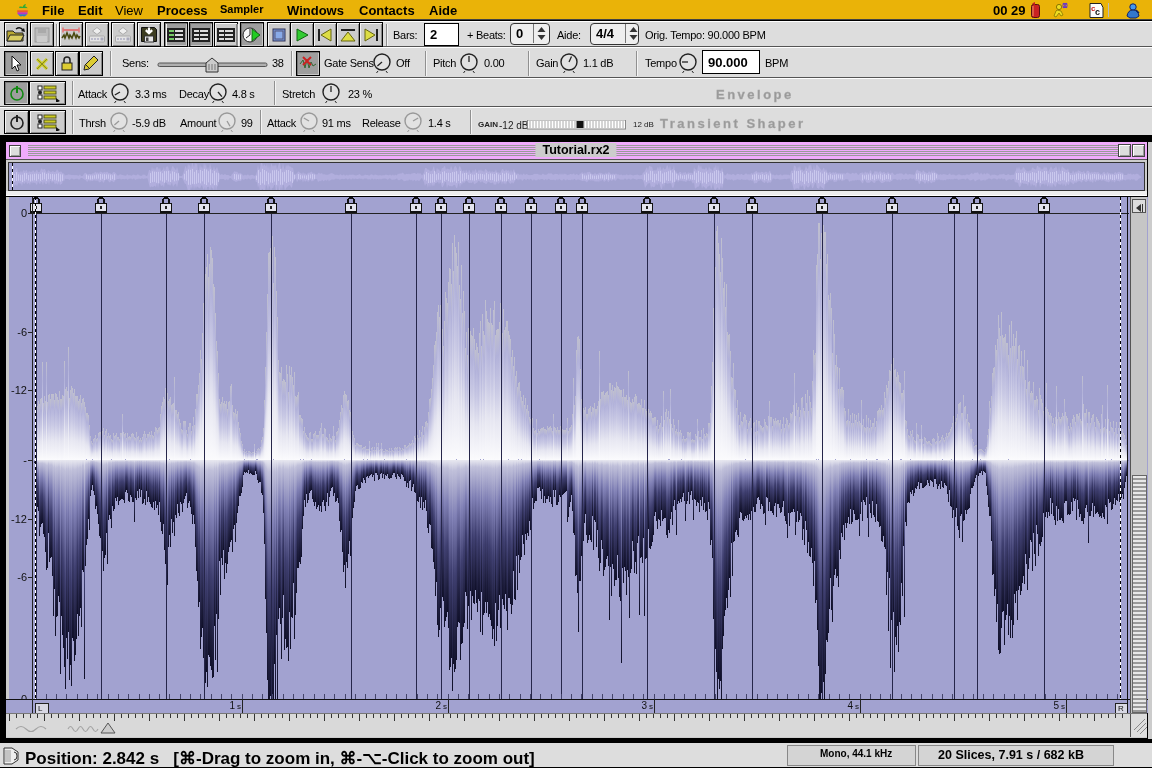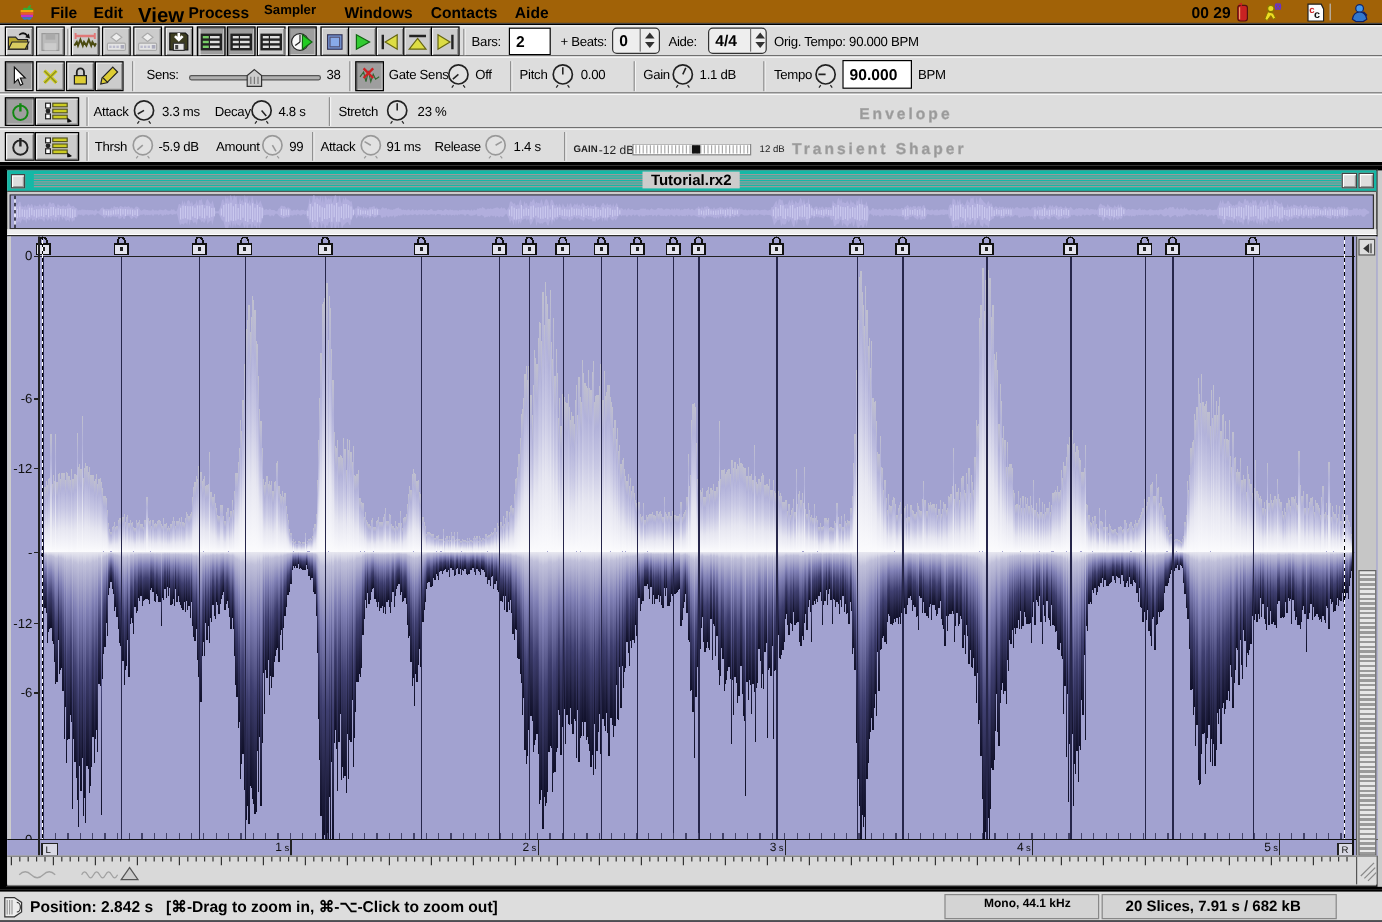--- a/index.html
+++ b/index.html
@@ -7,34 +7,34 @@
 .btn { position:absolute; width:24px; height:25px; background:#ccc; border:1px solid #000;
   box-shadow:inset 1px 1px 0 #f4f4f4, inset -1px -1px 0 #888; display:flex; align-items:center;
   justify-content:center; }
 .btn.dn { background:#9e9e9e; box-shadow:inset 1px 1px 0 #777, inset -1px -1px 0 #c8c8c8; }
 .lbl { position:absolute; font-size:11px; letter-spacing:-0.25px; color:#000; white-space:nowrap; }
 .sep { position:absolute; width:2px; border-left:1px solid #909090; border-right:1px solid #f4f4f4; }
 .field { position:absolute; background:#fff; border:1px solid #000; font-weight:bold;
   font-size:13px; padding-left:5px; }
 .ghost { position:absolute; color:#999; font-size:13px; letter-spacing:2.5px; font-weight:bold; -webkit-text-stroke:0.4px #aaa; }
 </style></head><body>
-<div class="ab" style="left:0;top:0;width:1152px;height:20px;background:#a16207;border-bottom:1px solid #444">
+<div class="ab" style="left:0;top:0;width:1152px;height:20px;background:#eab308;border-bottom:1px solid #444">
 <span class="ab" style="left:16px;top:2px"><svg width="13" height="15" viewBox="0 0 13 15">
         <g stroke="none">
           <path d="M7.6,3.2 c0.9,-1 2.2,-1.1 2.2,-1.1 s0,1.4 -0.9,2.3 c-0.9,1 -2.1,1 -2.1,1 s-0.1,-1.2 0.8,-2.2" fill="#3a3"></path>
           <path d="M3.5,4.6 c1.5,-0.6 3,0.3 3,0.3 s1.4,-0.9 3,-0.4 c1.6,0.6 2,1.8 2,1.8 l-8.4,0z" fill="#3a3"></path>
           <rect x="1.2" y="6.3" width="10.5" height="2" fill="#ea1"></rect>
           <rect x="1.2" y="8.3" width="10.6" height="2" fill="#e53"></rect>
           <rect x="1.5" y="10.3" width="10" height="2" fill="#b3c"></rect>
           <path d="M2,12.3 l9,0 c-0.8,1.4 -2,2.3 -3,2.2 c-0.7,0 -1,-0.4 -1.5,-0.4 c-0.5,0 -0.9,0.4 -1.6,0.4 c-1,0 -2.2,-1 -2.9,-2.2" fill="#37c"></path>
         </g>
       </svg></span>
     <span class="ab" style="left:42px;top:3px;font-weight:bold;font-size:13px">File</span>
     <span class="ab" style="left:78px;top:3px;font-weight:bold;font-size:13px">Edit</span>
-    <span class="ab" style="left:115px;top:3px;font-weight:bold;font-size:17px">View</span>
+    <span class="ab" style="left:115px;top:3px;font-weight:normal;font-size:13px">View</span>
     <span class="ab" style="left:157px;top:3px;font-weight:bold;font-size:13px">Process</span>
     <span class="ab" style="left:220px;top:3px;font-weight:bold;font-size:11px">Sampler</span>
     <span class="ab" style="left:287px;top:3px;font-weight:bold;font-size:13px">Windows</span>
     <span class="ab" style="left:359px;top:3px;font-weight:bold;font-size:13px">Contacts</span>
     <span class="ab" style="left:429px;top:3px;font-weight:bold;font-size:13px">Aide</span>
 <span class="ab" style="left:993px;top:3px;font-weight:bold;font-size:13px">00 29</span>
 <span class="ab" style="left:1030px;top:2px"><svg width="11" height="17" viewBox="0 0 11 17">
         <rect x="1.5" y="2.5" width="8" height="13" rx="2" fill="#c92222" stroke="#551111"></rect>
         <line x1="3" y1="4" x2="3" y2="14" stroke="#e96"></line>
         <path d="M2,1.5 l3,-1.5 v3 z" fill="#c92222"></path>
@@ -449,21 +449,21 @@
       <line x1="86.5" y1="1" x2="86.5" y2="8" stroke="#aaa"></line>
       <line x1="89.5" y1="1" x2="89.5" y2="8" stroke="#aaa"></line>
       <line x1="92.5" y1="1" x2="92.5" y2="8" stroke="#aaa"></line>
       <line x1="95.5" y1="1" x2="95.5" y2="8" stroke="#aaa"></line>
       <rect x="49" y="1" width="7" height="7" fill="#111"></rect>
     </svg>
     <span class="lbl" style="left:633px;top:12px;font-size:8px;letter-spacing:0;color:#222">12 dB</span>
     <span class="ghost" style="left:660px;top:8px">Transient Shaper</span>
   </div>
 <div class="ab" style="left:5px;top:141px;width:1143px;height:598px;background:#ccc;border:1px solid #000">
-<div class="ab" style="left:0;top:0;width:1141px;height:18px;background:#14b8a6;border-bottom:1px solid #555">
+<div class="ab" style="left:0;top:0;width:1141px;height:18px;background:#f0abfc;border-bottom:1px solid #555">
  <svg class="ab" style="left:22px;top:2px" width="1090" height="14" viewBox="0 0 1090 14">
         <line x1="0" y1="1.5" x2="1090" y2="1.5" stroke="#9a9a9a"></line>
         <line x1="0" y1="3.5" x2="1090" y2="3.5" stroke="#9a9a9a"></line>
         <line x1="0" y1="5.5" x2="1090" y2="5.5" stroke="#9a9a9a"></line>
         <line x1="0" y1="7.5" x2="1090" y2="7.5" stroke="#9a9a9a"></line>
         <line x1="0" y1="9.5" x2="1090" y2="9.5" stroke="#9a9a9a"></line>
         <line x1="0" y1="11.5" x2="1090" y2="11.5" stroke="#9a9a9a"></line>
       </svg>
  <span class="ab" style="left:3px;top:3px;width:12px;height:12px;background:#ddd;border:1px solid #444;box-shadow:inset 1px 1px 0 #fff,inset -1px -1px 0 #999"></span>
  <span class="ab" style="left:570px;top:1px;transform:translateX(-50%);background:#ccc;padding:0 7px;font-weight:bold;font-size:12.5px">Tutorial.rx2</span>
@@ -3406,17 +3406,17 @@
 <div class="ab" style="left:0;top:741px;width:1152px;height:27px;background:#ddd;border-top:2px solid #000;border-bottom:1px solid #000">
 <span class="ab" style="left:2px;top:3px"><svg width="18" height="20" viewBox="0 0 18 20">
         <path d="M2,2 h8 l6,4 v8 l-6,4 h-8 z" fill="#eee" stroke="#333"></path>
         <g stroke="#999">
           <line x1="4" y1="4" x2="4" y2="16"></line>
           <line x1="6" y1="4" x2="6" y2="16"></line>
           <line x1="8" y1="4" x2="8" y2="16"></line>
         </g>
         <path d="M12,6 a3,4 0 0 1 0,8" fill="none" stroke="#333"></path>
       </svg></span>
-<span class="ab" style="left:25px;top:5px;font-weight:bold;font-size:13px">Position: 2.842 s&nbsp;&nbsp; [⌘-Drag to zoom in, ⌘-⌥-Click to zoom out]</span>
+<span class="ab" style="left:25px;top:5px;font-weight:bold;font-size:17px">Position: 2.842 s&nbsp;&nbsp; [⌘-Drag to zoom in, ⌘-⌥-Click to zoom out]</span>
 <span class="ab" style="left:787px;top:2px;width:129px;height:21px;border:1px solid #888;background:#d4d4d4"></span>
 <span class="ab" style="left:820px;top:5px;font-weight:bold;font-size:10px">Mono, 44.1 kHz</span>
 <span class="ab" style="left:918px;top:2px;width:196px;height:21px;border:1px solid #888;background:#d4d4d4"></span>
 <span class="ab" style="left:938px;top:5px;font-weight:bold;font-size:12.5px">20 Slices, 7.91 s / 682 kB</span>
 </div>
 </body></html>

